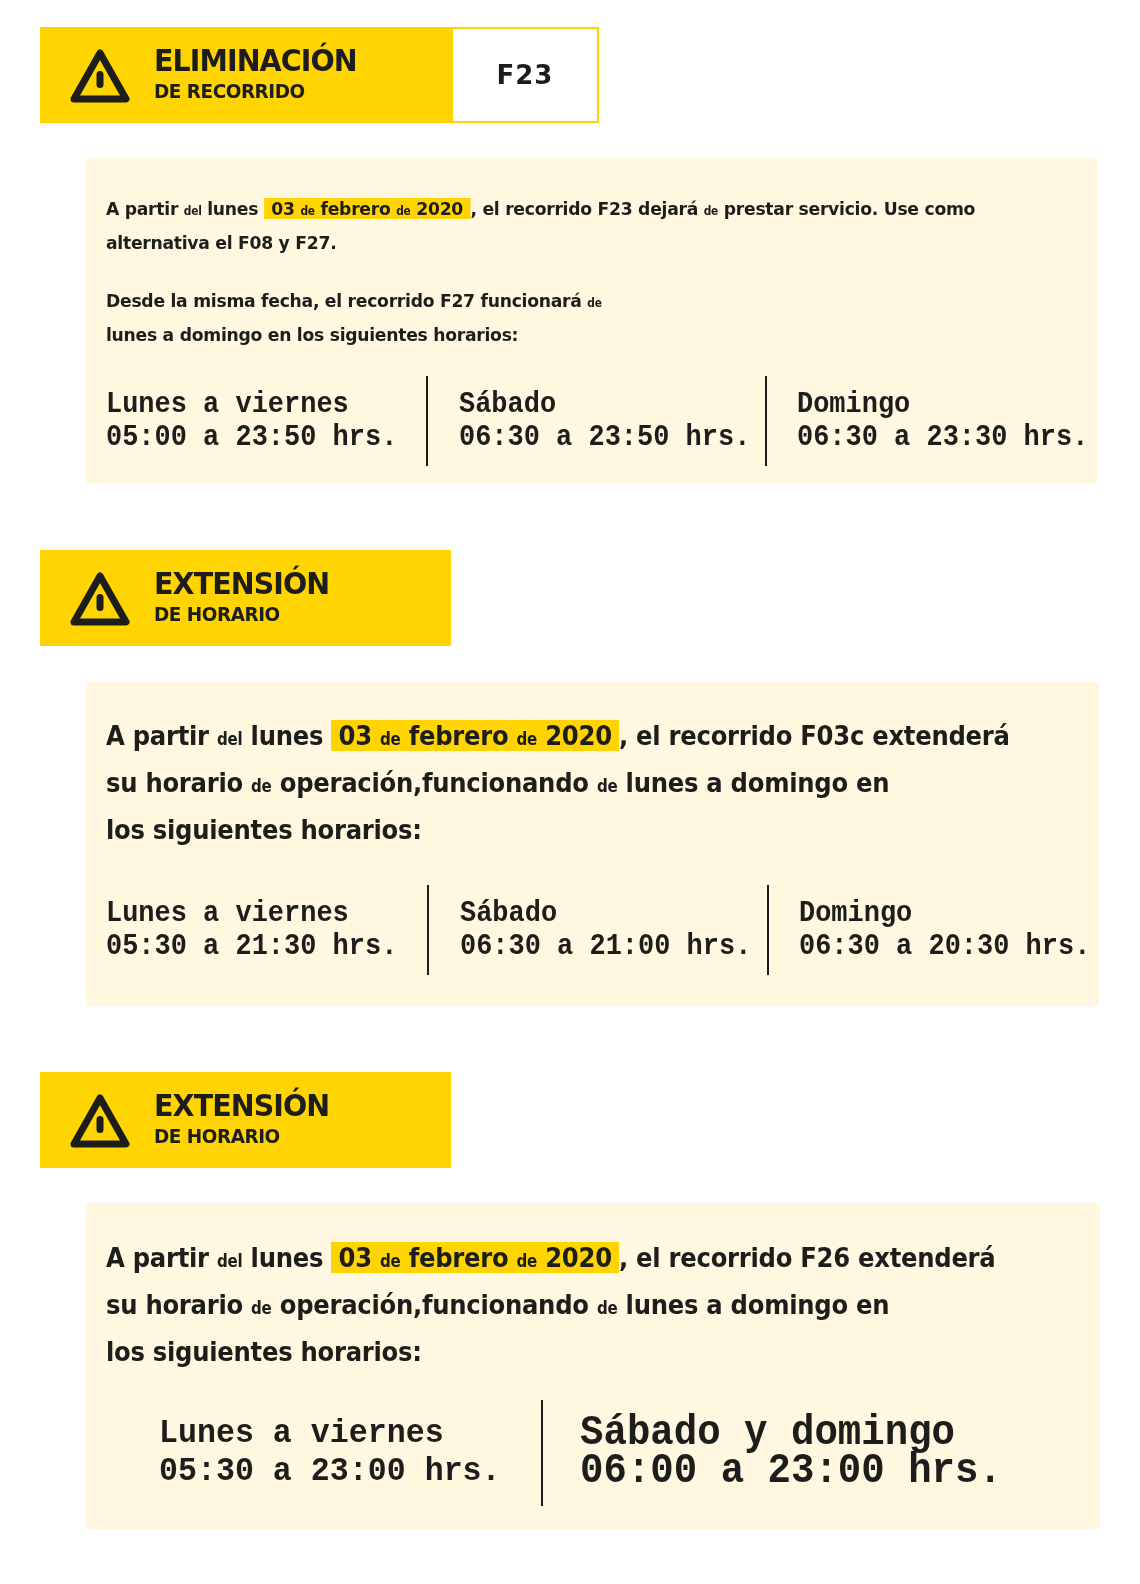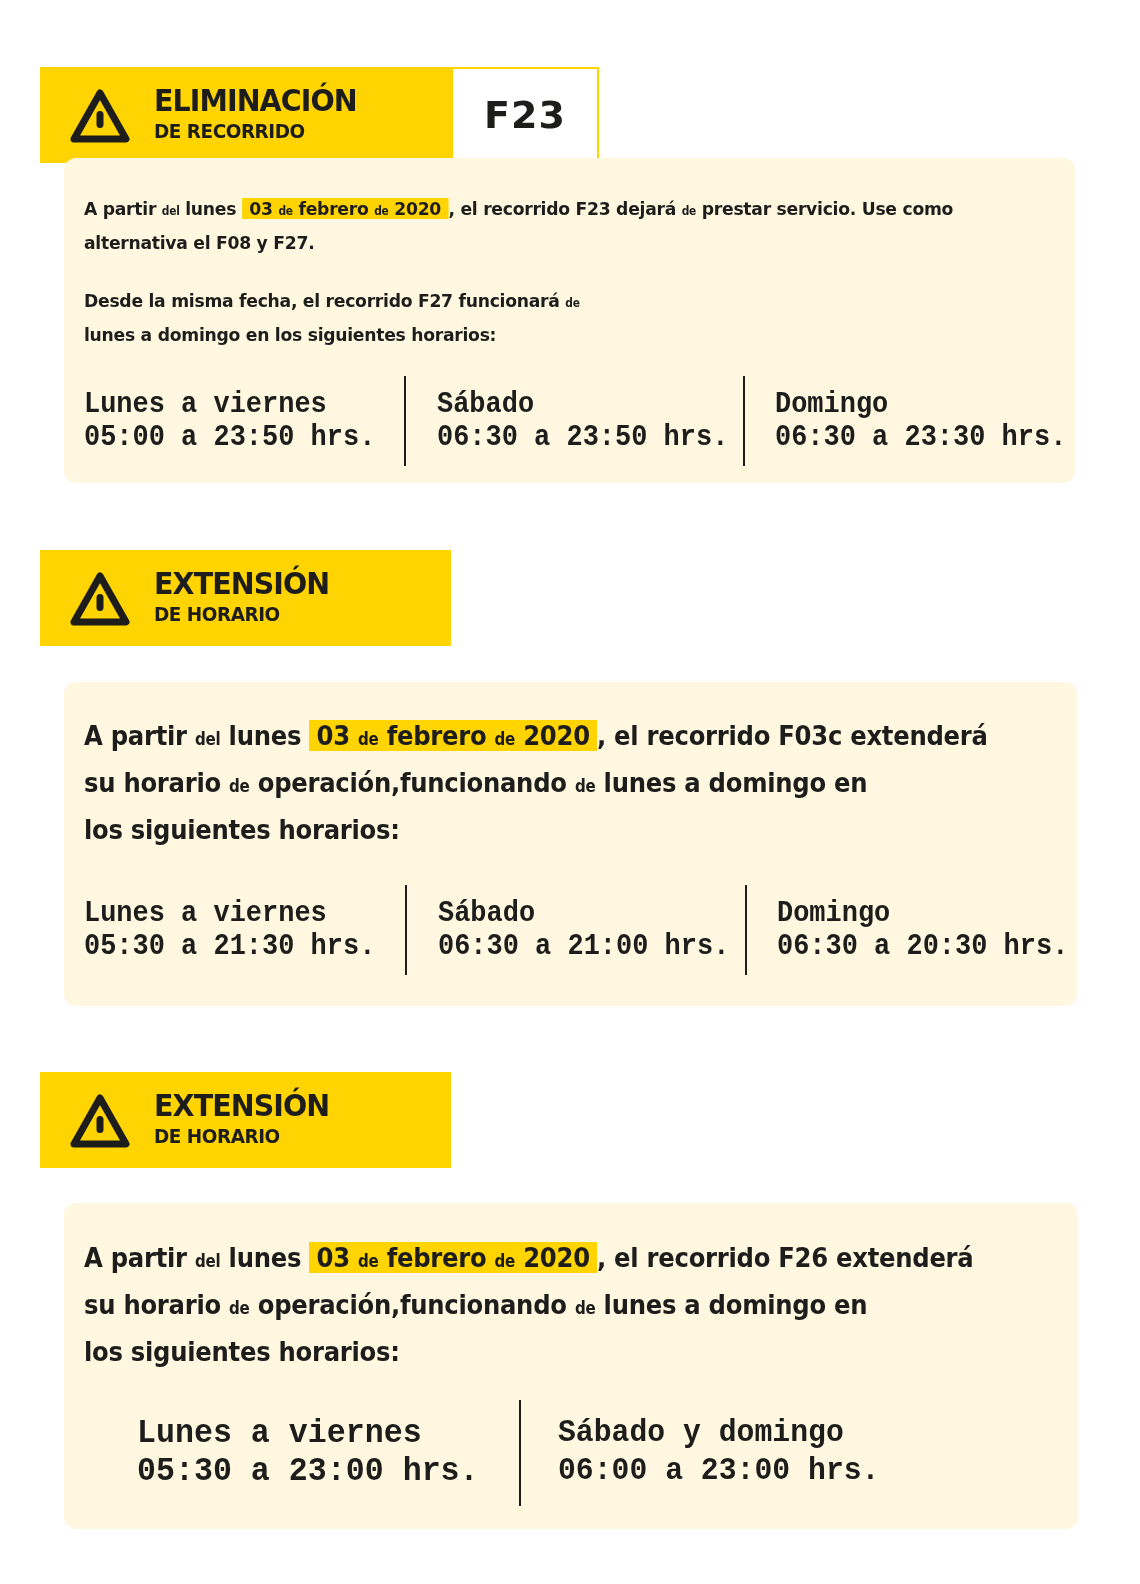--- a/index.html
+++ b/index.html
@@ -3,36 +3,36 @@
 <meta charset="utf-8">
 <style>
   html, body { margin:0; padding:0; background:#ffffff; }
   body { width:1140px; height:1584px; position:relative; font-family:"Liberation Sans", sans-serif; color:#1d1d1b; overflow:hidden; }
   .header { position:absolute; left:40px; width:559px; height:96px; display:flex; box-sizing:border-box; }
   .header .label { width:411px; background:#ffd400; display:flex; align-items:center; position:relative; }
   .header .warn { position:absolute; left:30px; top:22px; width:60px; height:54px; }
   .header .titles { position:absolute; left:114px; top:18px; line-height:1; }
   .header .t1 { font-family:"DejaVu Sans", sans-serif; font-weight:bold; font-size:31px; letter-spacing:-1px; transform:scaleX(0.92); transform-origin:left; display:block; }
   .header .t2 { font-family:"DejaVu Sans", sans-serif; font-weight:bold; font-size:20px; letter-spacing:-0.5px; transform:scaleX(0.92); transform-origin:left; display:block; margin-top:5px; }
-  .header .code { flex:1; background:#fff; border:2px solid #ffd400; display:flex; align-items:center; justify-content:center; font-family:"DejaVu Sans", sans-serif; font-weight:bold; font-size:38px; letter-spacing:1px; box-sizing:border-box; }
-  .box { position:absolute; left:64px; background:#fff7e0; box-sizing:border-box;border-radius:12px; }
+  .header .code { flex:1; background:#fff; border:2px solid #ffd400; display:flex; align-items:center; justify-content:center; font-family:"DejaVu Sans", sans-serif; font-weight:bold; font-size:26px; letter-spacing:1px; box-sizing:border-box; }
+  .box { position:absolute; left:86px; background:#fff7e0; box-sizing:border-box; }
   .para { position:absolute; left:20px; font-family:"DejaVu Sans", sans-serif; font-weight:bold; letter-spacing:-0.3px; white-space:nowrap; }
   .small .para { font-size:18.5px; line-height:32px; transform:scaleX(0.93); transform-origin:left; }
   .big .para { font-size:27px; line-height:44px; transform:scaleX(0.90); transform-origin:left; }
   .hl { background:#ffd400; padding:0 8px; }
   .sm { font-size:0.62em; }
   .sched { position:absolute; display:flex; }
   .col { box-sizing:border-box; font-family:Liberation Mono, monospace; font-weight:bold; }
   .col .day, .col .hrs { display:block; white-space:nowrap; transform:scaleX(0.93); transform-origin:left; }
   .divider { width:2px; background:#1d1d1b; }
 </style>
 </head>
 <body>
 
-<div class="header" style="top:27px;margin-top:40px;">
+<div class="header" style="top:27px;">
   <div class="label">
     <svg class="warn" viewBox="0 0 60 54">
       <path d="M30 4 L56 50 L4 50 Z" fill="none" stroke="#1d1d1b" stroke-width="7" stroke-linejoin="round"></path>
       <rect x="26.5" y="22" width="7" height="17" rx="3.5" fill="#1d1d1b"></rect>
     </svg>
     <div class="titles">
       <span class="t1">ELIMINACIÓN</span>
       <span class="t2">DE RECORRIDO</span>
     </div>
   </div>
@@ -141,18 +141,18 @@
     <span class="sm">de</span>
     <span>lunes a domingo en</span><br>
     <span>los siguientes horarios:</span>
   </div>
   <div class="sched" style="left:73px; top:197px; height:106px;">
     <div class="col" style="width:382px; padding-top:14px; font-size:34px; line-height:38px;">
       <span class="day">Lunes a viernes</span>
       <span class="hrs">05:30 a 23:00 hrs.</span>
     </div>
     <div class="divider"></div>
-    <div class="col" style="width:380px; padding-left:37px; padding-top:14px; font-size:32px; line-height:38px;">
+    <div class="col" style="width:380px; padding-left:37px; padding-top:14px; font-size:42px; line-height:38px;text-align:right;">
       <span class="day">Sábado y domingo</span>
       <span class="hrs">06:00 a 23:00 hrs.</span>
     </div>
   </div>
 </div>
 
 </body></html>

